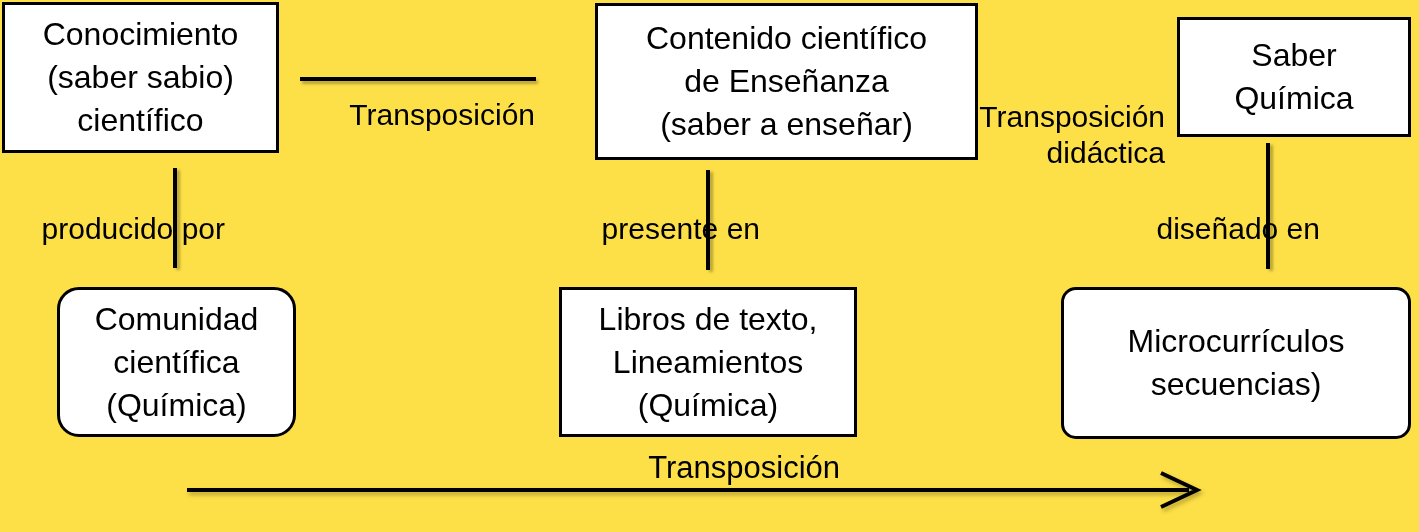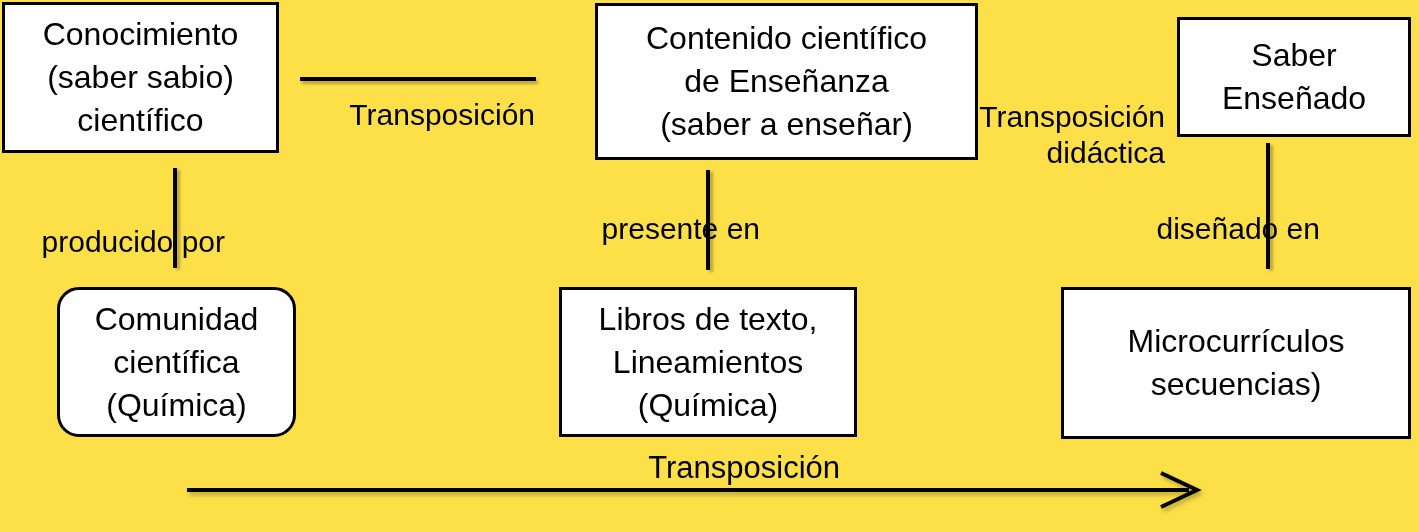--- a/index.html
+++ b/index.html
@@ -51,31 +51,31 @@
   .arrow-svg {
     position: absolute;
     filter: drop-shadow(2px 3px 2px rgba(0,0,0,0.28));
   }
   
   #box-a { left: 2px;    top: 2px;   width: 277px; height: 151px; }
   #box-b { left: 560px;  top: 3px;   width: 383px; height: 157px; margin-left: 35px; }
   #box-c { left: 1177px; top: 17px;  width: 234px; height: 120px; }
   #box-d { left: 57px;   top: 287px; width: 239px; height: 150px; border-radius: 22px; }
   #box-e { left: 559px;  top: 287px; width: 298px; height: 150px; }
-  #box-f { left: 1061px; top: 287px; width: 350px; height: 152px; }
+  #box-f { left: 1061px; top: 287px; width: 350px; height: 152px; border-radius: 15px; }
 
   #hline-epistemologica { left: 300px; top: 77px; width: 236px; }
   #label-epistemologica { left: 285px; top: 97px;  width: 250px; }
   #label-didactica      { left: 945px; top: 99px;  width: 220px; }
 
   #vline-left   { left: 173px;  top: 168px; height: 100px; }
   #vline-center { left: 706px;  top: 170px; height: 100px; }
   #vline-right  { left: 1266px; top: 143px; height: 126px; }
 
-  #label-producido { left: 25px;   top: 224px; width: 200px; }
+  #label-producido { left: 25px;   top: 211px; width: 200px; }
   #label-presente  { left: 560px;  top: 211px; width: 200px; }
   #label-disenado  { left: 1120px; top: 211px; width: 200px; }
 
   #label-transposicion { left: 590px; top: 450px; width: 250px; font-size: 31px; }
   #arrow-transposicion { left: 185px; top: 466px; }
 </style>
 </head>
 <body>
 
 <div class="canvas">
@@ -87,21 +87,21 @@
   </div>
 
   <div class="box" id="box-b">
     <div>Contenido científico</div>
     <div>de Enseñanza</div>
     <div>(saber a enseñar)</div>
   </div>
 
   <div class="box" id="box-c">
     <div>Saber</div>
-    <div>Enseñado</div>
+    <div>Química</div>
   </div>
 
   <div class="hline" id="hline-epistemologica"></div>
 
   <div class="flabel" id="label-epistemologica">
     <div>Transposición</div>
   </div>
 
   <div class="flabel" id="label-didactica">
     <div>Transposición</div>

